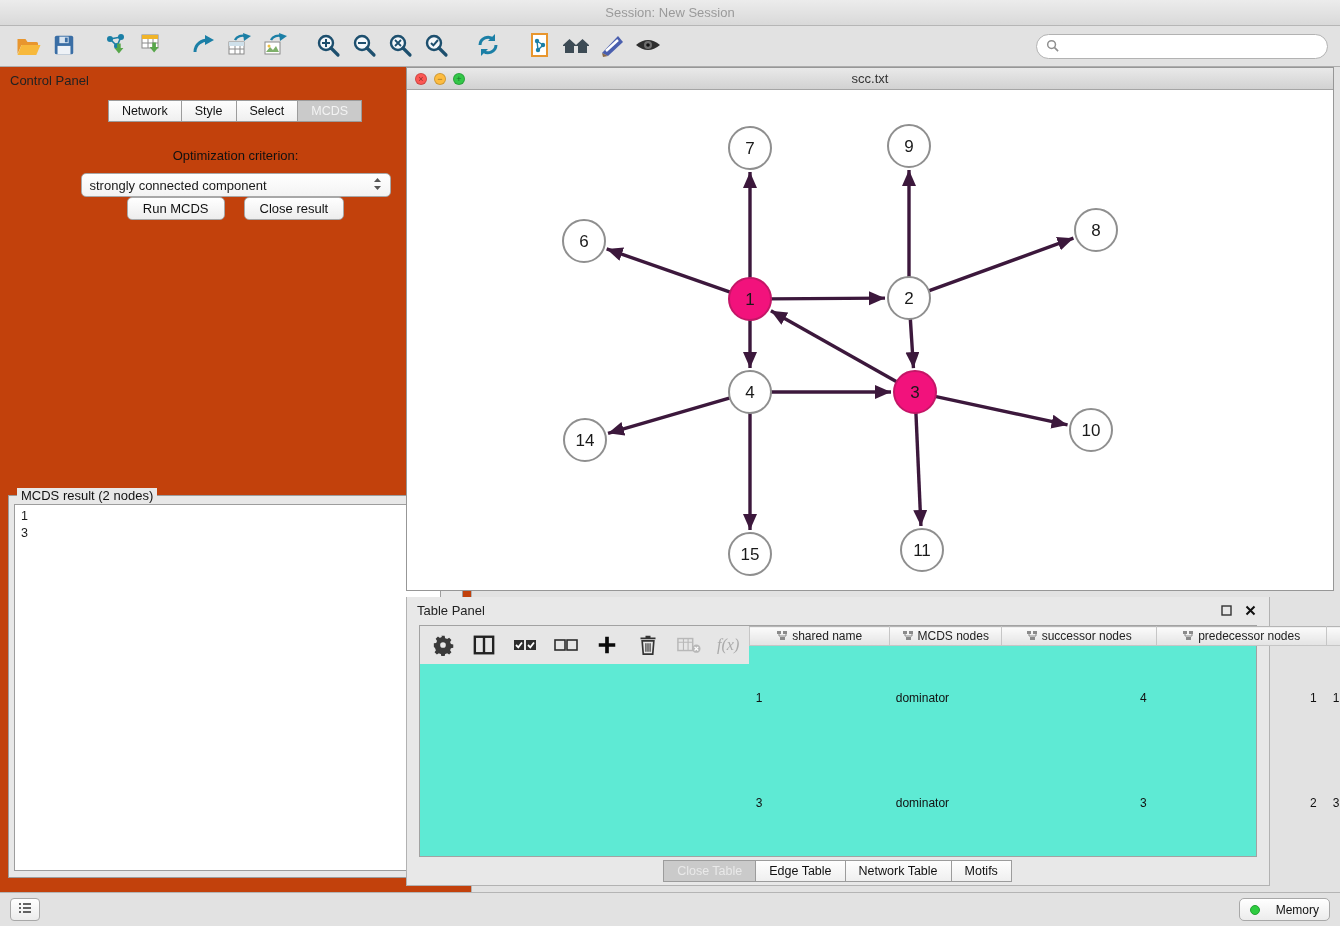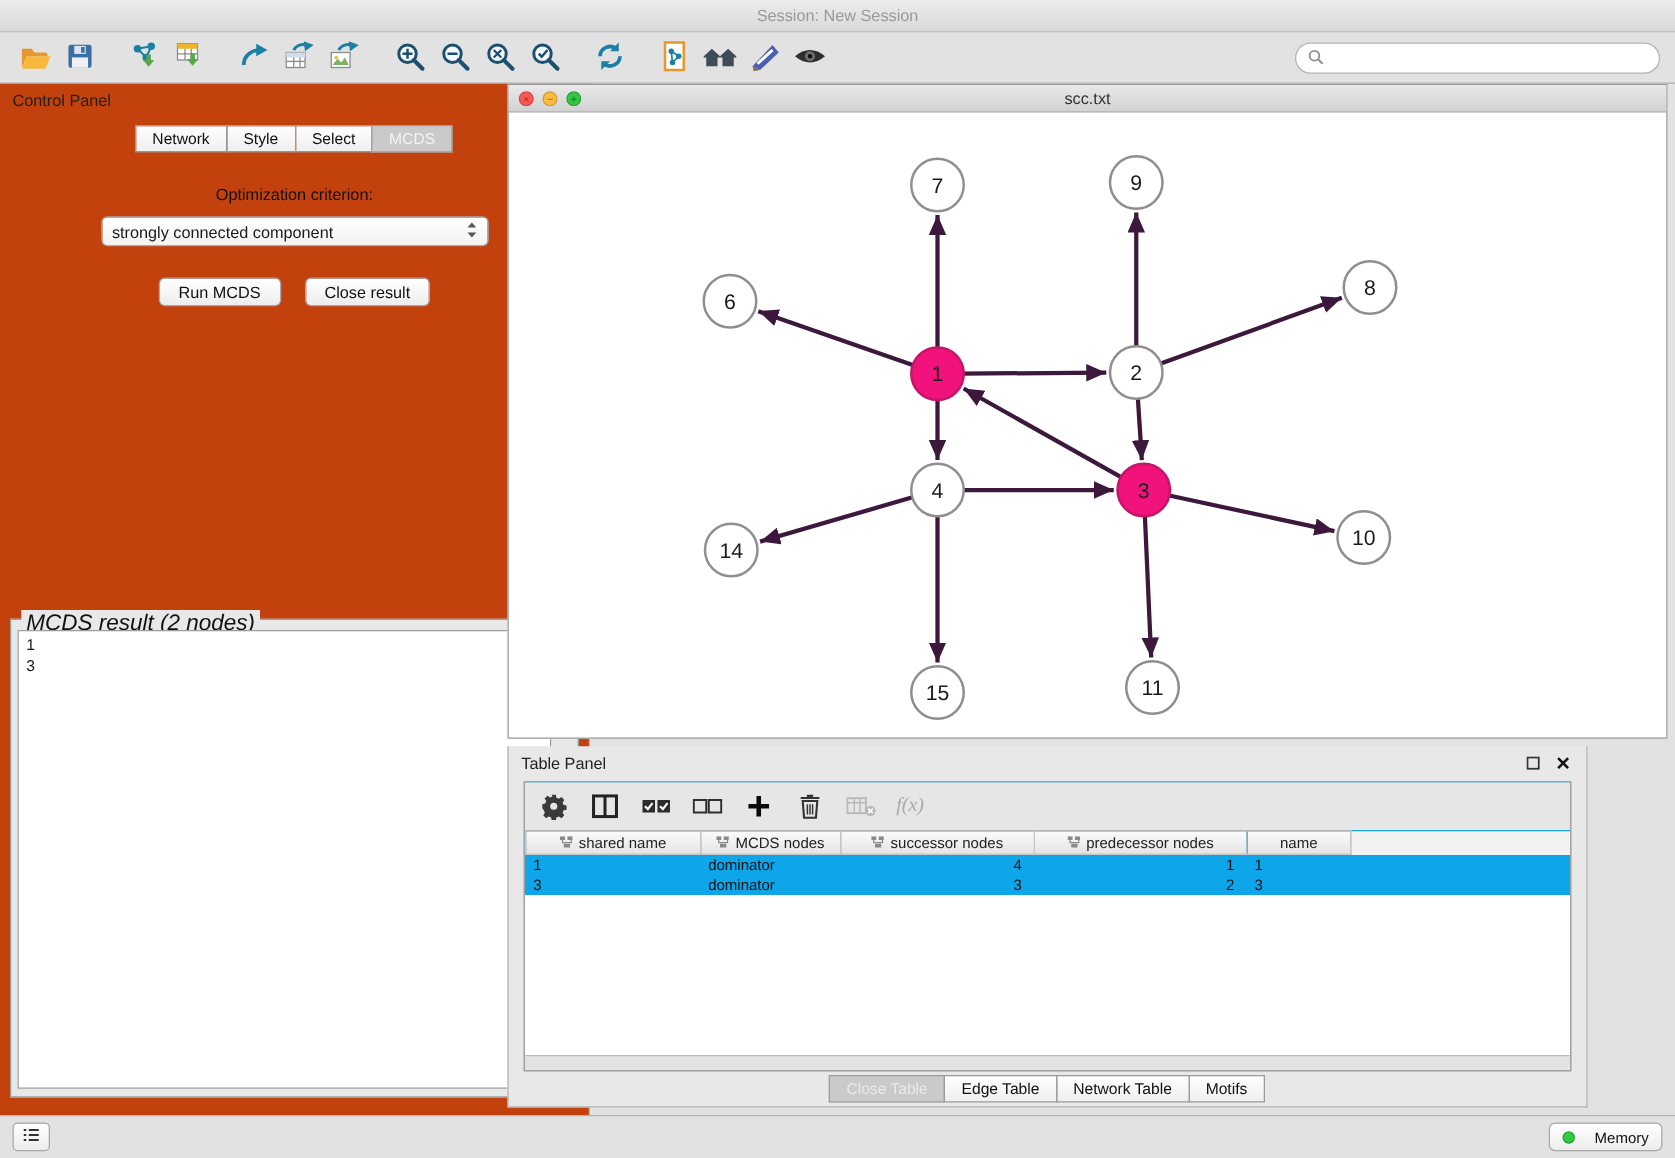--- a/index.html
+++ b/index.html
@@ -29,47 +29,47 @@
   .win-btn { width:17px; height:17px; margin-left:7px; display:flex; align-items:center; justify-content:center; }
   .cp-tabs { display:flex; justify-content:center; margin-top:7px; }
   .cp-tab { border:1px solid #9c9c9c; background:linear-gradient(#fefefe,#efefef); padding:3px 13px; font-size:12.5px;
             margin-left:-1px; color:#111; cursor:default; }
   .cp-tab.active { background:#cacaca; color:#f3f3f3; }
   .cp-body { text-align:center; }
   .opt-label { margin-top:26px; font-size:13px; color:#111; }
   .dropdown { margin:10px auto 0; width:310px; height:24px; border:1px solid #a8a8a8; border-radius:5px;
               background:linear-gradient(#ffffff,#f3f3f3); display:flex; align-items:center; padding:0 8px; font-size:13px; }
   .dropdown .dd-label { flex:1; text-align:left; }
-  .btn-row { margin-top:25px; display:flex; justify-content:center; gap:19px;align-items:center; }
+  .btn-row { margin-top:0; display:flex; justify-content:center; gap:19px;align-items:center; }
   .btn { height:23px; border:1px solid #a8a8a8; border-radius:5px; background:linear-gradient(#ffffff,#ededed);
          font-size:13px; padding:0 15px; font-family:"Liberation Sans",sans-serif; color:#111; }
   .result-group { position:absolute; left:8px; right:8px; top:428px; bottom:14px; border:1px solid #9d9d9d;
                   background:#e8e8e8; }
-  .result-legend { position:absolute; top:-8px; left:8px; background:#e8e8e8; padding:0 4px; font-size:18px; color:#111;font-style:italic; }
+  .result-legend { position:absolute; top:-8px; left:8px; background:#e8e8e8; padding:0 4px; font-size:13px; color:#111; }
   .result-white { position:absolute; left:5px; right:21px; top:8px; bottom:6px; background:#fff; border:1px solid #9d9d9d;
                   text-align:left; padding:3px 6px; font-size:12.5px; line-height:17px; overflow:hidden; }
 
   
   .network-window { position:absolute; left:406px; top:0; width:928px; height:524px; border:1px solid #979797;
                     background:#fff; }
   .mac-titlebar { height:22px; background:linear-gradient(#e9e9e9,#d2d2d2); border-bottom:1px solid #a5a5a5;
                   position:relative; text-align:center; line-height:21px; font-size:13px; color:#333; }
   .traffic { position:absolute; left:8px; top:5px; display:flex; gap:7px; }
   .light { width:12px; height:12px; border-radius:50%; border:1px solid rgba(0,0,0,.18); display:flex; align-items:center;
            justify-content:center; font-size:9px; line-height:1; color:rgba(0,0,0,.45); }
   .light.red { background:#fc5753; }
   .light.yellow { background:#fdbc40; }
   .light.green { background:#33c748; }
   .net-canvas { width:926px; height:500px; display:block; }
 
   
   .table-panel { position:absolute; left:406px; top:530px; width:864px; height:289px; background:#e8e8e8;
                  border:1px solid #b2b2b2; border-top:none; }
   .tp-content { position:absolute; left:12px; right:12px; top:28px; bottom:28px; border:1px solid #a2a2a2;
-                display:flex; flex-direction:column; background:#0ea5e9; }
+                display:flex; flex-direction:row; background:#5eead4; }
   .tp-toolbar { height:38px; background:#e6e6e6; display:flex; align-items:center; padding:0 10px; gap:15px; flex:0 0 auto; }
   .tp-tool { width:26px; height:26px; display:flex; align-items:center; justify-content:center; }
   .fx-label { font-family:"Liberation Serif", serif; font-style:italic; font-size:16px; color:#aaa; }
   table.node-table { border-collapse:collapse; table-layout:fixed; width:100%; font-size:12px;padding-left:39px; }
   table.node-table th { background:linear-gradient(#fbfbfb,#e3e3e3); border:1px solid #c6c6c6; border-top:1px solid #b5b5b5;
                         font-weight:normal; height:19px; text-align:center; padding:0 4px; color:#222; overflow:hidden; white-space:nowrap; }
   table.node-table th .th-inner { display:flex; align-items:center; justify-content:center; gap:4px; }
   table.node-table th.filler { border:none; background:#f2f2f2; }
   table.node-table td { height:16px; padding:0 10px 0 6px; white-space:nowrap; overflow:hidden; color:#111; }
   .tp-filler { flex:1; background:#fff; }

